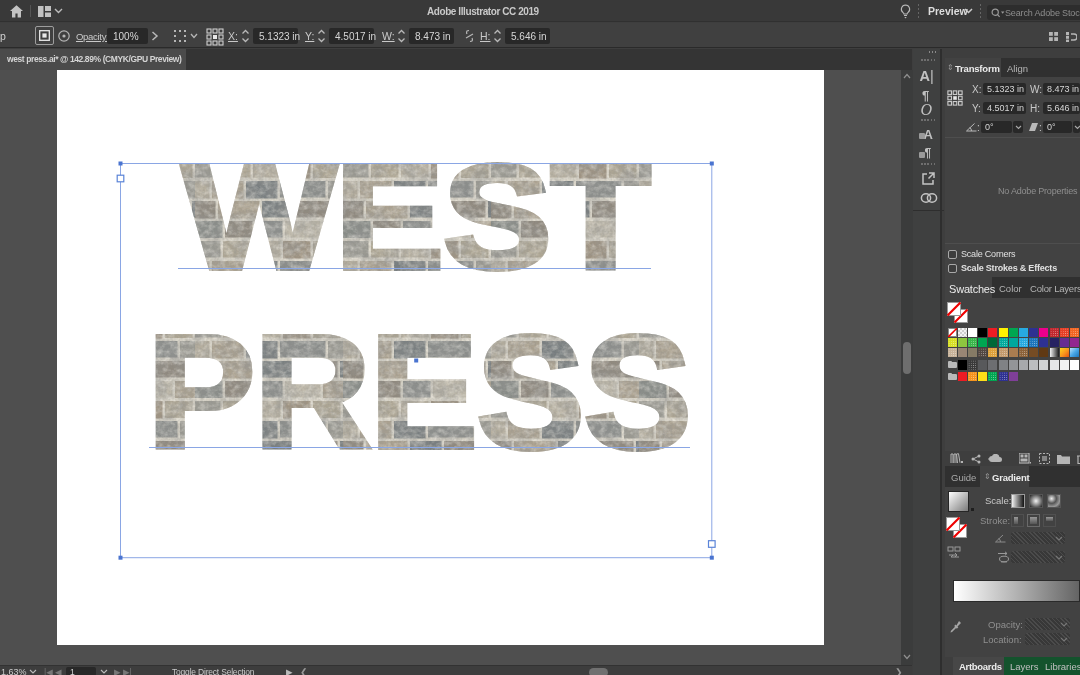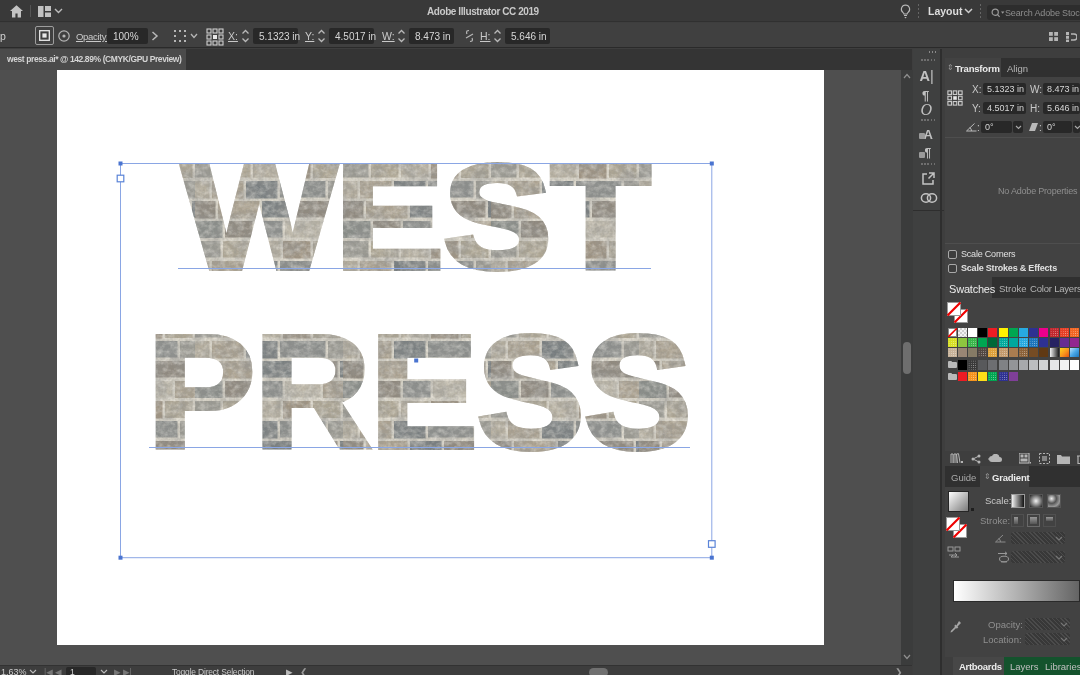--- a/index.html
+++ b/index.html
@@ -26,21 +26,21 @@
   <svg class="abs" style="left:54px;top:8px" width="9" height="6">
       <path d="M1 1 L4.5 4.5 L8 1" stroke="#bbb" stroke-width="1.4" fill="none"></path>
     </svg>
   <div class="lbl" style="left:427px;top:5.5px;font-size:10px;font-weight:bold;color:#c9c9c9;letter-spacing:-0.42px">Adobe Illustrator CC 2019</div>
   <svg class="abs" style="left:900px;top:4px" width="11" height="15" viewBox="0 0 11 15">
     <path d="M5.5 1 a4.2 4.2 0 0 1 2.4 7.6 c-.5.4-.8.9-.8 1.4 h-3.2 c0-.5-.3-1-.8-1.4 A4.2 4.2 0 0 1 5.5 1 Z" fill="none" stroke="#b9b9b9" stroke-width="1.1"></path>
     <line x1="4" y1="11.5" x2="7" y2="11.5" stroke="#b9b9b9" stroke-width="1"></line>
     <path d="M4.4 13 h2.2 l-1.1 1.4 Z" fill="#b9b9b9"></path>
   </svg>
   <div class="abs" style="left:918px;top:4px;width:1px;height:14px;background:repeating-linear-gradient(#666 0 2px,transparent 2px 4px)"></div>
-  <div class="lbl" style="left:928px;top:5px;font-size:10.5px;font-weight:bold;color:#dedede">Layout</div>
+  <div class="lbl" style="left:928px;top:5px;font-size:10.5px;font-weight:bold;color:#dedede">Preview</div>
   <svg class="abs" style="left:964px;top:8px" width="9" height="7">
       <path d="M1 1 L4.5 4.5 L8 1" stroke="#ccc" stroke-width="1.5" fill="none"></path>
     </svg>
   <div class="abs" style="left:980px;top:4px;width:1px;height:14px;background:repeating-linear-gradient(#666 0 2px,transparent 2px 4px)"></div>
   <div class="abs" style="left:987px;top:5px;width:93px;height:14.5px;background:#2d2d2d;border-radius:3px 0 0 3px">
     <svg class="abs" style="left:4px;top:2.5px" width="15" height="10" viewBox="0 0 15 10">
       <circle cx="4.2" cy="4.2" r="3.1" fill="none" stroke="#9a9a9a" stroke-width="1.2"></circle>
       <line x1="6.4" y1="6.4" x2="8.6" y2="8.8" stroke="#9a9a9a" stroke-width="1.2"></line>
       <path d="M10 3.5 h3.4 l-1.7 2.2 Z" fill="#9a9a9a"></path>
     </svg>
@@ -336,21 +336,21 @@
   <div class="lbl" style="left:53px;top:137px;font-size:9px;color:#8f8f8f;letter-spacing:-0.2px">No Adobe Properties</div>
   <div class="abs" style="left:0;top:194px;width:135px;height:1px;background:#4e4e4e"></div>
   <div class="cbx" style="left:2.5px;top:200.5px"></div>
   <div class="lbl" style="left:16px;top:200px;font-size:9px;font-weight:normal;color:#e0e0e0;letter-spacing:-0.2px">Scale Corners</div>
   <div class="cbx" style="left:2.5px;top:214.5px"></div>
   <div class="lbl" style="left:16px;top:214px;font-size:9px;font-weight:bold;color:#e0e0e0;letter-spacing:-0.2px">Scale Strokes &amp; Effects</div>
 
   <div class="abs" style="left:0;top:228px;width:135px;height:21px;background:#303030">
     <div class="abs" style="left:0;top:0;width:47px;height:21px;background:#424242"></div>
     <div class="lbl" style="left:4px;top:5.5px;font-size:11px;font-weight:normal;color:#ececec;letter-spacing:-0.2px">Swatches</div>
-    <div class="lbl" style="left:54px;top:5.5px;font-size:9.5px;color:#b4b4b4">Stroke</div>
+    <div class="lbl" style="left:54px;top:5.5px;font-size:9.5px;color:#b4b4b4">Color</div>
     <div class="lbl" style="left:85px;top:5.5px;font-size:9.5px;color:#b4b4b4;letter-spacing:-0.2px">Color Layers</div>
   </div>
   <div class="abs" style="left:0;top:249px;width:135px;height:153px;background:#424242"></div>
 
   <div class="abs" style="left:0;top:417px;width:135px;height:21px;background:#303030">
     <div class="abs" style="left:35px;top:0;width:49px;height:21px;background:#424242"></div>
     <div class="lbl" style="left:6px;top:5.5px;font-size:9.5px;color:#aaa">Guide</div>
     <div class="lbl" style="left:39px;top:6px;font-size:8px;color:#999">⇕</div>
     <div class="lbl" style="left:47px;top:5.5px;font-size:9.5px;font-weight:bold;color:#ececec;letter-spacing:-0.2px">Gradient</div>
   </div>

